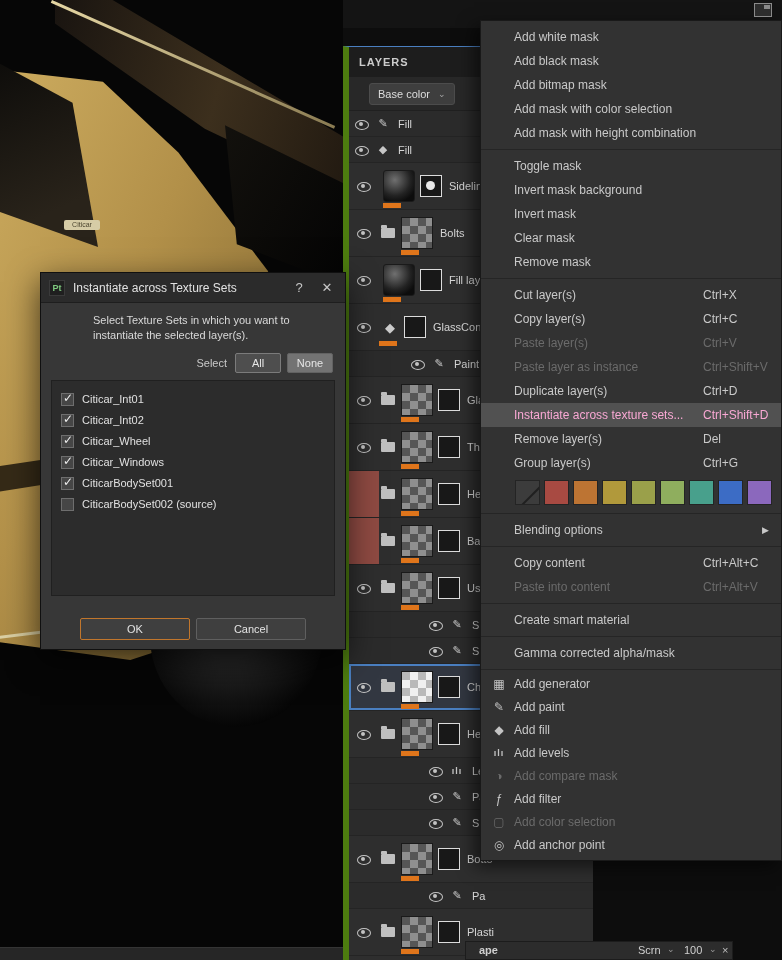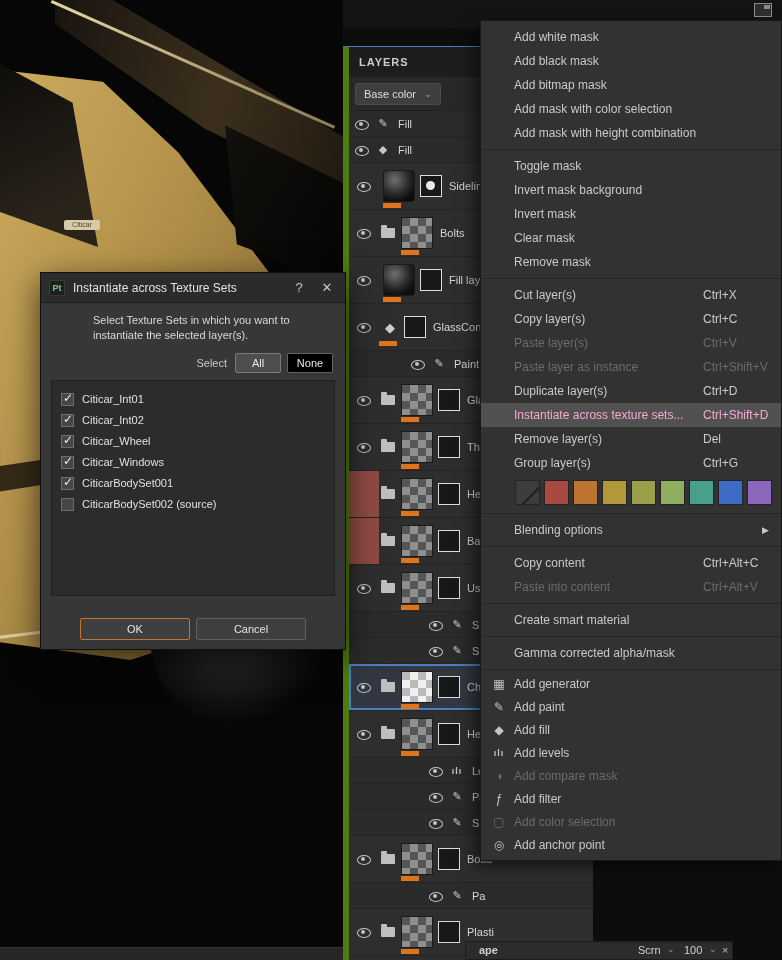--- a/index.html
+++ b/index.html
@@ -35,21 +35,21 @@
 
   
   .top-strip{position:absolute;left:343px;top:0;width:439px;height:28px;background:#141414;z-index:2;}
   .top-icon{position:absolute;right:10px;top:3px;width:18px;height:14px;border:1px solid #8a8a8a;background:#2d2d2d;z-index:12;}
   .top-icon::before{content:"";position:absolute;right:1px;top:1px;width:6px;height:4px;background:#8a8a8a;}
 
   
   .layers-panel{position:absolute;left:343px;top:46px;width:250px;height:932px;background:#2e2e2e;
     border-left:6px solid #4d7c0f;border-top:1px solid #4a7fc1;z-index:2;overflow:hidden;}
   .panel-header{height:30px;background:#1d1d1d;color:#cccccc;font-size:11px;font-weight:bold;letter-spacing:1px;line-height:30px;padding:0 10px;}
-  .channel-row{height:34px;background:#282828;border-bottom:1px solid #202020;display:flex;align-items:center;padding:0 6px;}
+  .channel-row{height:34px;background:#282828;border-bottom:1px solid #202020;display:flex;align-items:center;padding:0 20px;}
   .dropdown{height:22px;background:#3e3e3e;border:1px solid #4c4c4c;border-radius:3px;color:#dddddd;font-size:11px;
     display:flex;align-items:center;gap:8px;padding:0 8px;}
   .dropdown .chev{font-size:9px;color:#a5a5a5;}
   .layer-row{position:relative;height:47px;background:#2e2e2e;border-bottom:1px solid #242424;display:flex;align-items:center;}
   .layer-row.sub{height:26px;background:#2b2b2b;}
   .layer-row.selected{box-shadow:inset 0 0 0 2px #4a7fc1;background:#323741;}
   .indent1{padding-left:56px;}
   .indent2{padding-left:74px;}
   .eye-cell{width:30px;align-self:stretch;display:flex;align-items:center;justify-content:center;flex:none;}
   .sub .eye-cell{width:26px;}
@@ -90,21 +90,21 @@
   .dlg-titlebar{height:30px;background:#2b2b2b;border-bottom:1px solid #1e1e1e;display:flex;align-items:center;gap:8px;padding:0 8px;}
   .pt-logo{width:16px;height:16px;background:#1f1f1f;border:1px solid #3a3a3a;color:#7ec97e;font-size:9px;font-weight:bold;
     display:flex;align-items:center;justify-content:center;flex:none;}
   .dlg-title{flex:1;color:#e2e2e2;font-size:12px;}
   .dlg-btn{width:20px;text-align:center;color:#c6c6c6;font-size:13px;}
   .dlg-desc{padding:10px 12px 2px;color:#d9d9d9;font-size:11px;line-height:1.4;margin-left:40px;}
   .select-row{display:flex;align-items:center;justify-content:flex-end;gap:6px;height:34px;padding:0 12px;}
   .select-label{color:#c9c9c9;font-size:11px;margin-right:2px;}
   .btn-small{min-width:46px;height:20px;background:#4e4e4e;border:1px solid #7b7b7b;border-radius:2px;color:#e6e6e6;
     font-size:11px;text-align:center;line-height:18px;}
-  .btn-small.dim{border-color:#626262;background:#000000;}
+  .btn-small.dim{border-color:#626262;background:#737373;}
   .ts-list{margin:0 10px;height:216px;background:#2c2c2c;border:1px solid #202020;padding:8px 9px;}
   .ts-item{display:flex;align-items:center;gap:8px;height:21px;}
   .checkbox{position:relative;width:13px;height:13px;background:#464646;border:1px solid #6e6e6e;flex:none;}
   .checkbox.checked::after{content:"✓";position:absolute;left:1px;top:-3px;color:#efefef;font-size:12px;}
   .ts-label{color:#e0e0e0;font-size:11px;white-space:nowrap;}
   .dlg-buttons{position:absolute;left:0;bottom:9px;width:100%;display:flex;justify-content:center;gap:6px;}
   .btn{width:110px;height:22px;background:#3f3f3f;border:1px solid #5f5f5f;border-radius:2px;color:#e3e3e3;font-size:11px;
     text-align:center;line-height:20px;}
   .btn.primary{border-color:#c1762c;}
 

